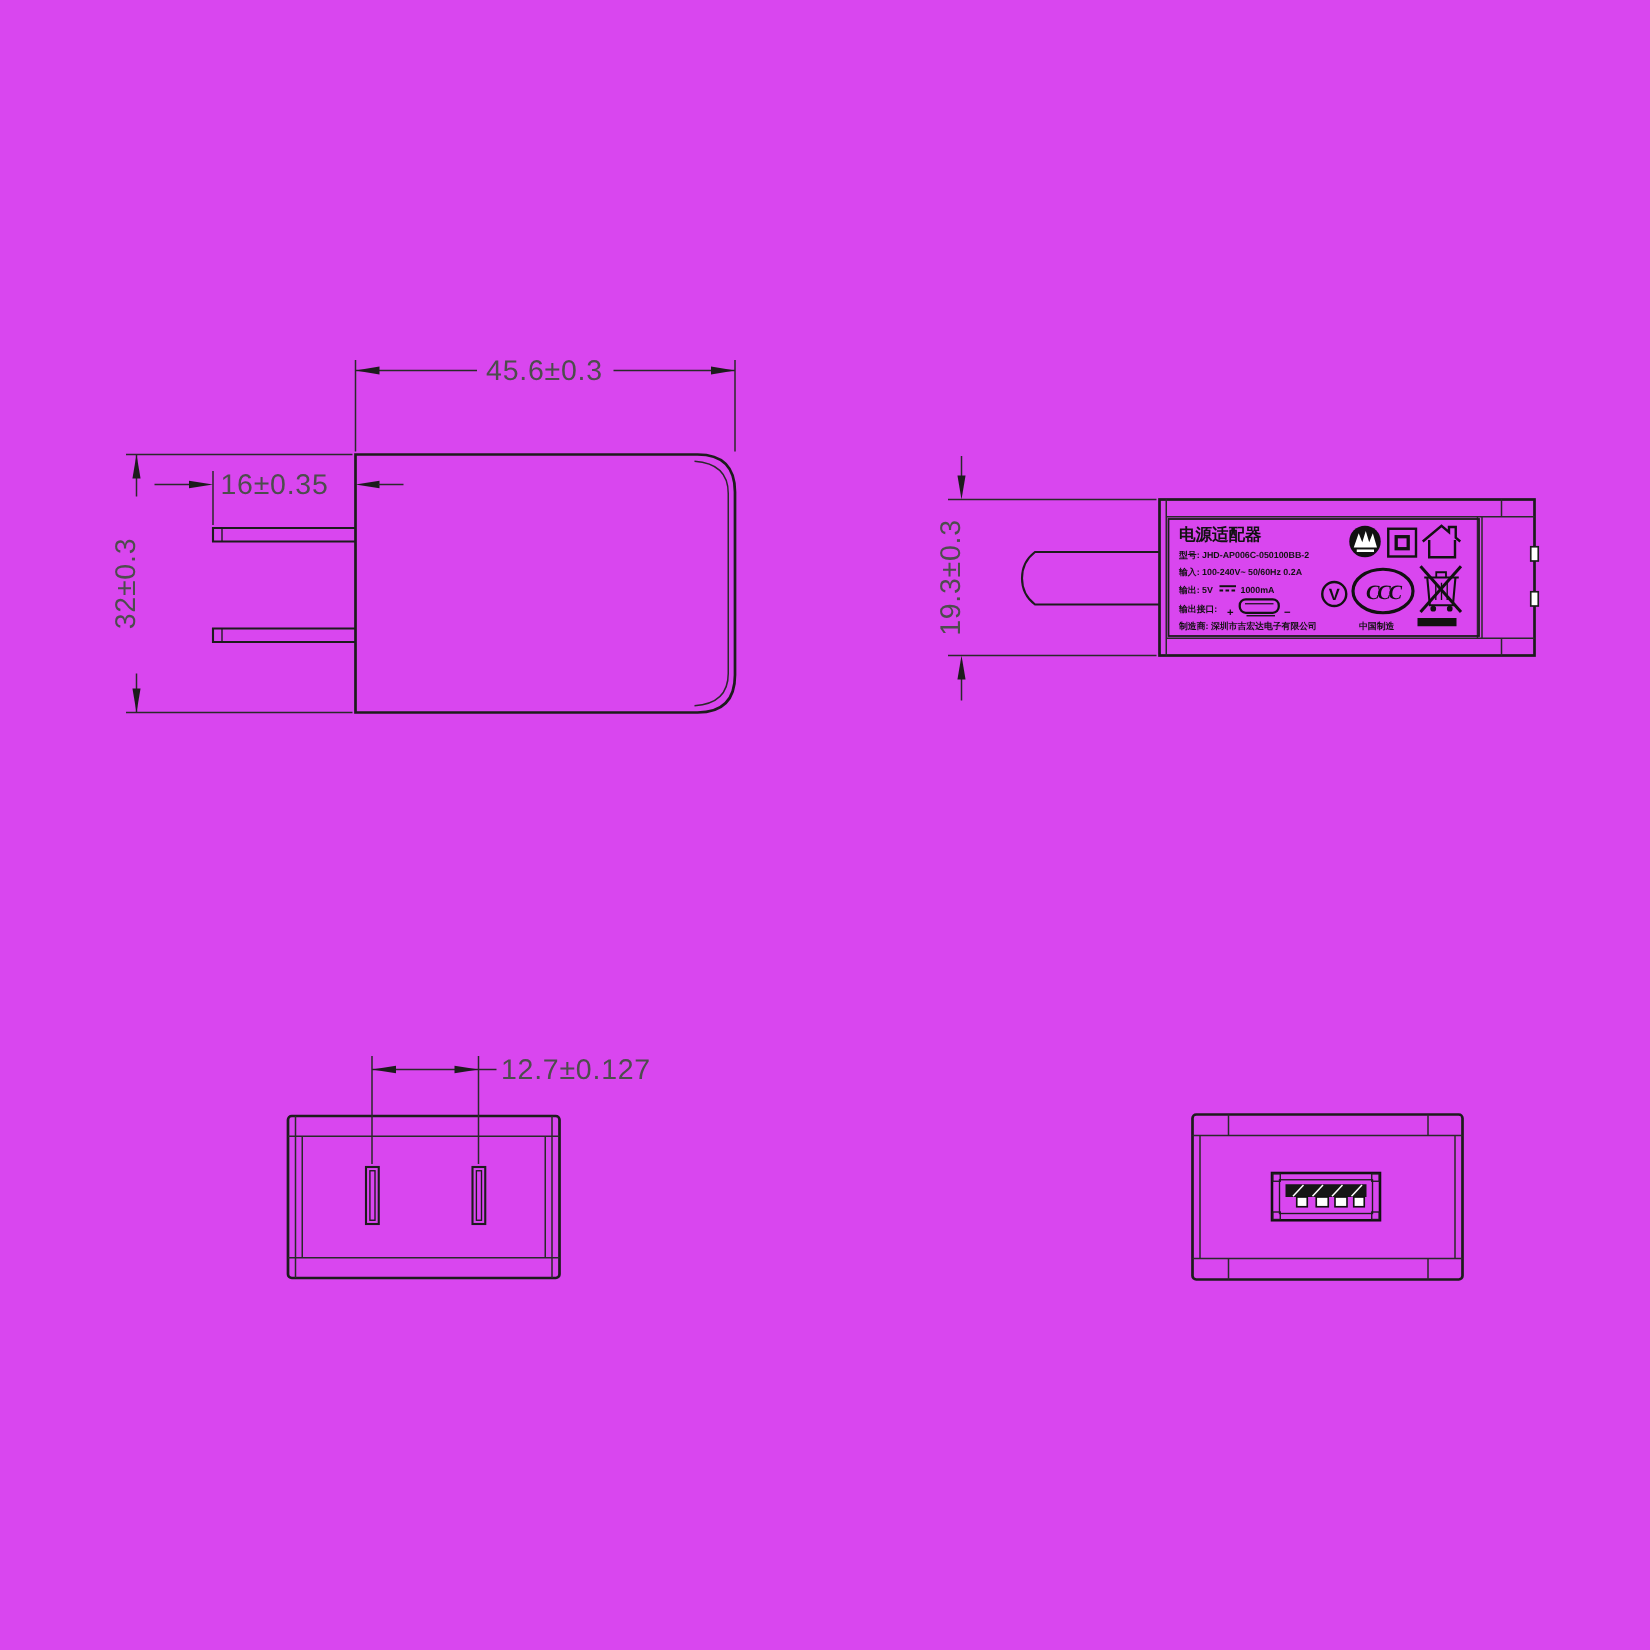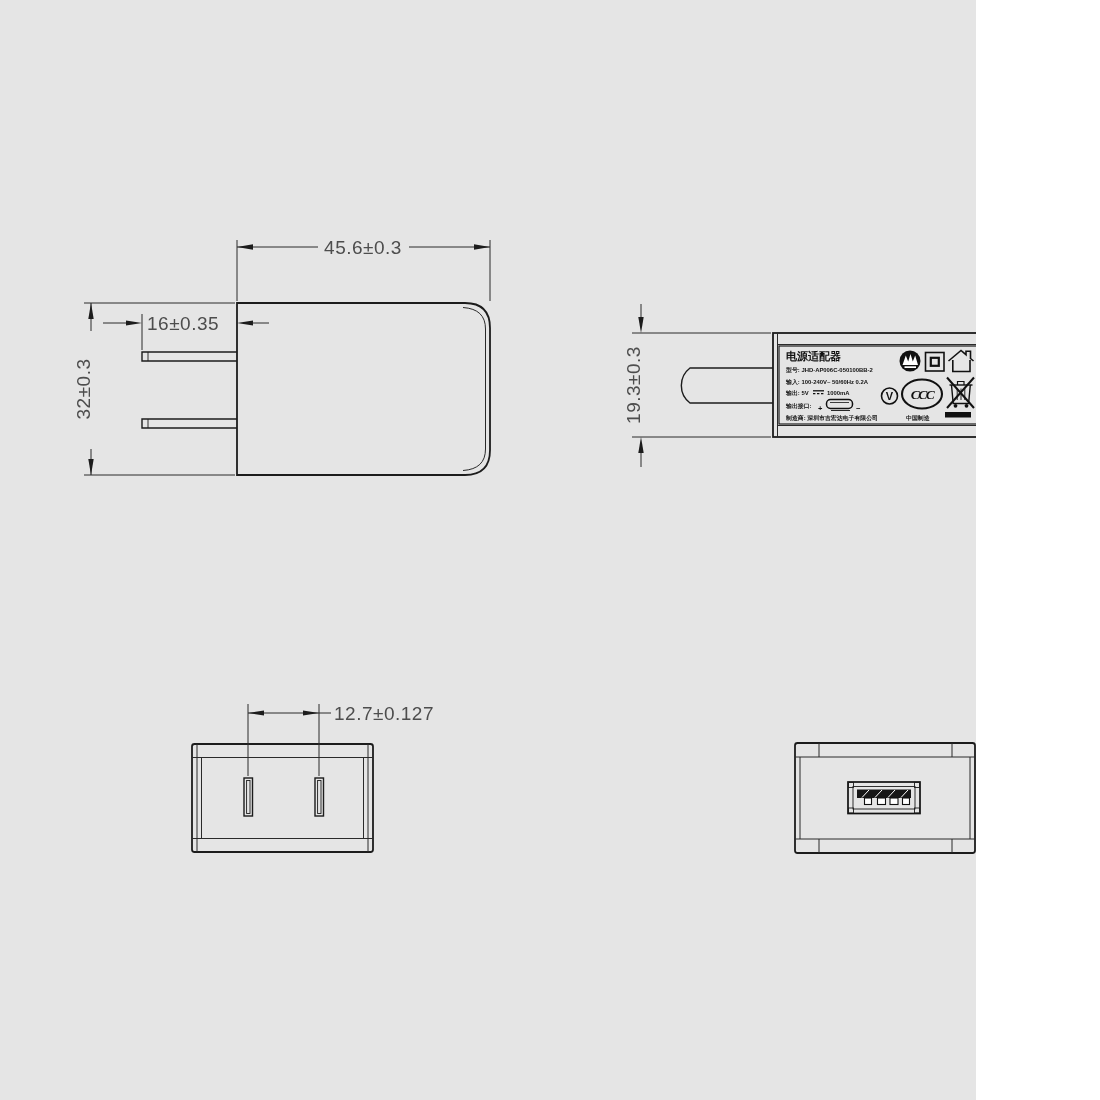--- a/index.html
+++ b/index.html
@@ -1,16 +1,16 @@
 <!DOCTYPE html>
 <html><head>
 <meta charset="utf-8">
 <style>
   html,body{margin:0;padding:0;background:#fff;}
-  .canvas{position:relative;width:976px;height:1100px;background:#e5e5e5;overflow:hidden;
+  .canvas{position:relative;width:1100px;height:1100px;background:#d946ef;overflow:hidden;
           font-family:"Liberation Sans", sans-serif;}
   svg{position:absolute;top:0;left:0;}
   .outline{fill:none;stroke:#1c1c1c;stroke-width:1.8;}
   .outline-med{fill:none;stroke:#1c1c1c;stroke-width:1.4;}
   .thin{fill:none;stroke:#1c1c1c;stroke-width:0.9;}
   .seam{fill:none;stroke:#2a2a2a;stroke-width:1;}
   .dimline{fill:none;stroke:#2a2a2a;stroke-width:1;}
   .arrow{fill:#1c1c1c;stroke:none;}
   .dimtext{font-family:"Liberation Sans", sans-serif;font-size:19px;fill:#4d4d4d;letter-spacing:0.5px;}
   .lbl-border{fill:none;stroke:#1c1c1c;stroke-width:1.2;}

